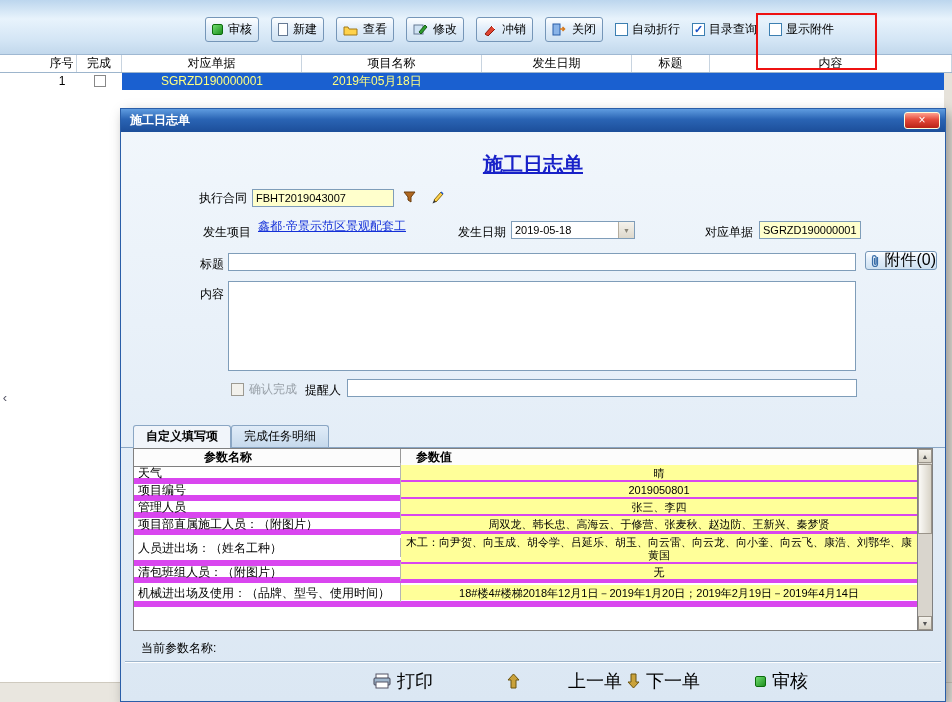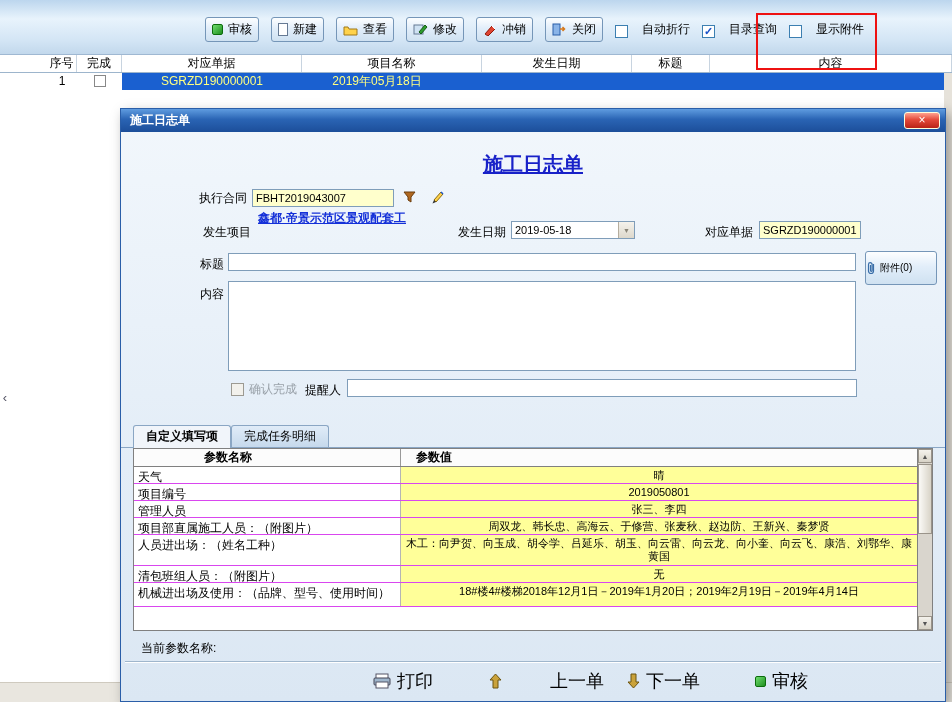--- a/index.html
+++ b/index.html
@@ -8,21 +8,21 @@
 
   
   .toolbar { position: absolute; left: 0; top: 0; width: 952px; height: 55px;
     background: linear-gradient(180deg,#bcd6ee 0%,#e8f3fc 35%,#d3e5f5 75%,#c2d8ec 100%);
     border-bottom: 1px solid #9fb8d2; }
   .tb-row { position: absolute; left: 205px; top: 17px; display: flex; align-items: center; gap: 12px; }
   .tb-btn { display: flex; align-items: center; gap: 5px; height: 25px; padding: 0 6px;
     border: 1px solid #7596b8; border-radius: 3px;
     background: linear-gradient(180deg,#fdfeff,#e2eefa 45%,#cfe1f1); cursor: pointer;
     font-family: "Liberation Sans", sans-serif; font-size: 12px; white-space: nowrap; }
-  .tb-check { display: flex; align-items: flex-end; gap: 14px; white-space: nowrap; cursor: pointer; }
+  .tb-check { display: flex; align-items: center; gap: 4px; white-space: nowrap; cursor: pointer; }
   .cb-box { width: 13px; height: 13px; background: #fff; border: 1px solid #3c7fb1;
     display: flex; align-items: center; justify-content: center; font-size: 11px; font-weight: bold; color: #1a52c8; line-height: 11px; }
   .ic { display: inline-flex; align-items: center; justify-content: center; }
   .icon-sq-green { width: 11px; height: 11px; background: linear-gradient(135deg,#6fdd6f,#1f8f1f); border: 1px solid #0c6c0c; border-radius: 2px; }
   .icon-page { width: 10px; height: 13px; background: #fff; border: 1px solid #667a94; }
 
   
   .grid-header { position: absolute; left: 0; top: 55px; width: 952px; height: 18px; display: flex;
     background: #fff; border-bottom: 1px solid #9db5cc; line-height: 17px; text-align: center; }
   .gh-cell { border-right: 1px solid #c8d4e0; overflow: hidden; white-space: nowrap; }
@@ -57,24 +57,24 @@
 
   .lbl { position: absolute; height: 18px; line-height: 18px; text-align: right; }
   .inp { position: absolute; height: 18px; border: 1px solid #7f9db9; background: #fff;
     font-family: "Liberation Sans", sans-serif; font-size: 11px; padding: 0 3px; }
   .inp.yellow { background: #ffffcc; }
   .link-val { position: absolute; color: #1430d8; text-decoration: underline; height: 18px; line-height: 18px; cursor: pointer; white-space: nowrap; }
   .combo { position: absolute; height: 18px; border: 1px solid #7f9db9; background: #fff; display: flex; }
   .combo-text { flex: 1; line-height: 16px; padding: 0 3px; font-size: 11px; }
   .combo-btn { width: 16px; background: linear-gradient(180deg,#f4f2ec,#ddd8cc); border-left: 1px solid #b5ad9e;
     color: #8a8578; font-size: 7px; display: flex; align-items: center; justify-content: center; cursor: pointer; }
-  .attach-btn { position: absolute; left: 744px; top: 142px; width: 72px; height: 34px;
-    display: flex; align-items: center; justify-content: flex-start; gap: 4px;
+  .attach-btn { position: absolute; left: 744px; top: 142px; width: 72px; height: 19px;
+    display: flex; align-items: center; justify-content: flex-end; gap: 4px;
     border: 1px solid #7596b8; border-radius: 3px;
-    background: linear-gradient(180deg,#fdfeff,#e2eefa 45%,#cfe1f1); cursor: pointer; font-size: 10px; }
+    background: linear-gradient(180deg,#fdfeff,#e2eefa 45%,#cfe1f1); cursor: pointer; font-size: 16px; }
   .content-area { position: absolute; left: 107px; top: 172px; width: 628px; height: 90px;
     border: 1px solid #7f9db9; background: #fff; resize: none;
     font-family: "Liberation Sans", sans-serif; font-size: 12px; }
   .chk-dis-box { width: 13px; height: 13px; background: #f2f1ec; border: 1px solid #9c9a92; display: inline-block; }
   .chk-dis { position: absolute; left: 110px; top: 272px; display: flex; align-items: center; gap: 5px; color: #98a0a8; }
   .tool-ic { position: absolute; cursor: pointer; }
 
   
   .tab { position: absolute; top: 316px; height: 22px; line-height: 21px; padding: 0 12px;
     border: 1px solid #8aa6c4; border-bottom: none; border-radius: 3px 3px 0 0;
@@ -82,37 +82,37 @@
   .tab.active { background: #f1f5fa; height: 23px; z-index: 3; font-weight: bold; }
   .tab-line { position: absolute; left: 0; right: 0; top: 338px; border-top: 1px solid #8aa6c4; z-index: 2; }
 
   
   .ptable { position: absolute; left: 12px; top: 339px; width: 800px; height: 183px;
     border: 1px solid #808080; background: #fff; display: flex; overflow: hidden; z-index: 3; }
   .pt-main { flex: 1; display: flex; flex-direction: column; overflow: hidden; }
   .pt-header { display: flex; height: 18px; background: #fcfcfc; border-bottom: 1px solid #808080; font-weight: bold; line-height: 17px; }
   .pt-header .hn { width: 267px; border-right: 1px solid #999; padding-left: 70px; }
   .pt-header .hv { flex: 1; padding-left: 15px; }
-  .pt-row { display: flex; border-bottom: 1px solid #d946ef; }
+  .pt-row { display: flex; border-bottom: 6px solid #d946ef; align-items: center; }
   .pt-name { width: 267px; border-right: 1px solid #b5b5b5; padding: 2px 4px 0 4px; font-size: 12px; overflow: hidden; white-space: nowrap; }
   .pt-value { flex: 1; background: #ffff99; text-align: center; font-size: 11px; line-height: 13px; padding: 2px 3px 0 3px; overflow: hidden; }
   .h17 { height: 17px; } .h42 { height: 42px; } .h31 { height: 31px; } .hclip { height: 24px; }
   .pt-scroll { width: 15px; background: #d9d5cd; border-left: 1px solid #808080; position: relative; }
   .sc-btn { position: absolute; left: 0; width: 14px; height: 14px; background: linear-gradient(180deg,#f4f2ec,#d8d3c7);
     border: 1px solid #9a948a; font-size: 7px; color: #555; display: flex; align-items: center; justify-content: center; cursor: pointer; }
   .sc-up { top: 0; } .sc-dn { bottom: 0; }
   .sc-thumb { position: absolute; left: 0; top: 15px; width: 14px; height: 70px;
     background: linear-gradient(90deg,#fbfaf7,#d8d3c7); border: 1px solid #9a948a; cursor: grab; }
 
   .cur-label { position: absolute; left: 12px; top: 531px; margin-left: 8px; }
   .groove { position: absolute; left: 4px; right: 4px; top: 552px; border-top: 1px solid #9fb6cc; border-bottom: 1px solid #fff; }
 
   .footer-btn { position: absolute; top: 560px; height: 24px; display: flex; align-items: center; gap: 6px;
     font-size: 18px; font-weight: normal; cursor: pointer; }
-  .fb-print { left: 252px; } .fb-prev { left: 368px; gap: 48px; } .fb-next { left: 506px; } .fb-audit { left: 634px; }
+  .fb-print { left: 252px; } .fb-prev { left: 386px; gap: 48px; } .fb-next { left: 506px; } .fb-audit { left: 634px; }
 </style>
 </head>
 <body>
 
 <div class="screen">
 
   <div class="toolbar">
     <div class="tb-row">
       <button class="tb-btn">
         <span class="ic icon-sq-green"></span>
@@ -211,21 +211,21 @@
     <span class="tool-ic" style="left:282px;top:81px;"><svg width="14" height="14">
           <path d="M1 2 h11 l-4 5 v5 l-3 -2 v-3 Z" fill="#b06820" stroke="#6b3c0c"></path>
         </svg></span>
     <span class="tool-ic" style="left:309px;top:80px;"><svg width="15" height="15">
           <path d="M4 11 L11 3 L13 5 L6 13 Z" fill="#ffd24a" stroke="#8a6a10"></path>
           <path d="M4 11 l-1.5 3.5 L6 13 Z" fill="#333"></path>
           <path d="M11 3 l2 2" stroke="#1a52c8" stroke-width="1.5"></path>
         </svg></span>
 
     <div class="lbl" style="left:30px;top:114px;width:100px;">发生项目</div>
-    <span class="link-val" style="left:137px;top:100px;font-weight:bold;">鑫都·帝景示范区景观配套工</span>
+    <span class="link-val" style="left:137px;top:108px;">鑫都·帝景示范区景观配套工</span>
     <div class="lbl" style="left:305px;top:114px;width:80px;">发生日期</div>
     <div class="combo" style="left:390px;top:112px;width:124px;">
       <span class="combo-text">2019-05-18</span>
       <span class="combo-btn">▼</span>
     </div>
     <div class="lbl" style="left:552px;top:114px;width:80px;">对应单据</div>
     <input class="inp yellow" style="left: 638px; top: 112px; width: 102px;" readonly="" value="SGRZD190000001">
 
     <div class="lbl" style="left:43px;top:146px;width:60px;">标题</div>
     <input class="inp" style="left: 107px; top: 144px; width: 628px;" value="">

